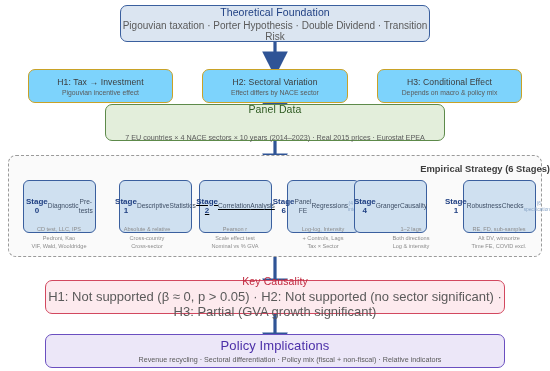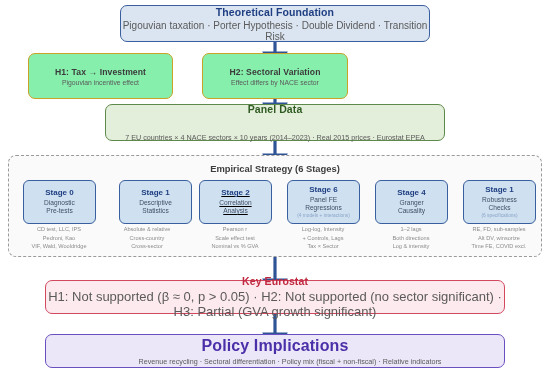--- a/index.html
+++ b/index.html
@@ -25,40 +25,40 @@
     position: absolute;
     box-sizing: border-box;
     border-radius: 7px;
     display: flex;
     flex-direction: column;
     align-items: center;
     justify-content: center;
     text-align: center;
   }
   .box-title {
-    font-weight: bold;
+    font-weight: normal;
     letter-spacing: .1px;
   }
   .box-sub {
     color: #5a5a5a;
   }
 
   
   .theory {
     left: 120px; top: 5px; width: 310px; height: 37px;
     background: #dbe5f1;
     border: 1.4px solid #3a5f9e;
   }
   .theory .box-title { font-size: 10.5px; color: #1f3f82; margin-bottom: 2px; }
   .theory .box-sub   { font-size: 10px; }
 
   
   .hyp {
-    top: 53px; height: 46px;
-    background: #86efac;
+    top: 69px; height: 34px;
+    background: #7dd3fc;
     border: 1.2px solid #c9a227;
   }
   .hyp .box-title { font-size: 8.6px; color: #3b3b3b; margin-bottom: 2px; }
   .hyp .box-sub   { font-size: 6.8px; }
   .hyp-1 { left: 28px;  width: 145px; }
   .hyp-2 { left: 202px; width: 146px; }
   .hyp-3 { left: 377px; width: 145px; }
 
   
   .panel {
@@ -74,38 +74,38 @@
     position: absolute;
     left: 8px; top: 155px; width: 534px; height: 102px;
     box-sizing: border-box;
     border: 1.3px dashed #9a9a9a;
     border-radius: 8px;
     background: #fafafa;
   }
   .strategy-title {
     position: absolute;
     left: 0; top: 8px; width: 100%;
-    text-align: center;
+    text-align: right;
     font-size: 9.4px;
     font-weight: bold;
     color: #3d3d3d;
   }
 
   
   .stage {
     position: absolute;
     top: 180px;
     width: 73px;
-    height: 44px;
+    height: 53px;
     box-sizing: border-box;
     background: #cfe0f0;
     border: 1.3px solid #3a5f9e;
     border-radius: 6px;
     display: flex;
-    flex-direction: column;
+    flex-direction: row;
     align-items: center;
     justify-content: center;
     text-align: center;
     padding: 1px 2px;
   }
   .stage .s-title {
     font-size: 8px;
     font-weight: bold;
     color: #1f3f82;
     line-height: 1.15;
@@ -119,21 +119,21 @@
   .stage .s-note {
     font-size: 4.8px;
     color: #8aa6c8;
     line-height: 1.2;
     margin-top: .5px;
   }
   .st0 { left: 23px; }
   .st1 { left: 111px; margin-left: 8px; }
   .st2 { left: 199px; text-decoration: underline; }
   .st3 { left: 287px; }
-  .st4 { left: 375px; text-align: center; }
+  .st4 { left: 354px; text-align: center; }
   .st5 { left: 463px; }
 
   
   .caption {
     position: absolute;
     top: 225px;
     width: 86px;
     text-align: center;
     font-size: 5.6px;
     color: #8c8c8c;
@@ -154,21 +154,21 @@
   }
   .findings .box-title { font-size: 10.5px; color: #c0293f; margin-bottom: 2px; }
   .findings .box-sub   { font-size: 13px; }
 
   
   .policy {
     left: 45px; top: 334px; width: 460px; height: 34px;
     background: #ece7f8;
     border: 1.3px solid #6a4fc0;
   }
-  .policy .box-title { font-size: 16px; color: #4b2fa8; margin-bottom: 2px; }
+  .policy .box-title { font-size: 13px; color: #4b2fa8; margin-bottom: 2px; }
   .policy .box-sub   { font-size: 7.2px; padding-left: 30px; }
 </style>
 </head>
 <body>
 
 <div class="canvas">
 
   <svg class="arrow-layer" width="550" height="371" style="position:absolute;left:0;top:0;">
     <defs>
       <marker id="ah" markerWidth="7" markerHeight="7" refX="1" refY="3.5" orient="auto">
@@ -202,20 +202,24 @@
   </div>
 
   <div class="box hyp hyp-1">
     <div class="box-title">H1: Tax → Investment</div>
     <div class="box-sub">Pigouvian incentive effect</div>
   </div>
   <div class="box hyp hyp-2">
     <div class="box-title">H2: Sectoral Variation</div>
     <div class="box-sub">Effect differs by NACE sector</div>
   </div>
+  <div class="box hyp hyp-3">
+    <div class="box-title">H3: Conditional Effect</div>
+    <div class="box-sub">Depends on macro &amp; policy mix</div>
+  </div>
 
   <div class="box panel">
     <div class="box-title">Panel Data</div>
     <div class="box-sub">7 EU countries × 4 NACE sectors × 10 years (2014–2023) · Real 2015 prices · Eurostat EPEA</div>
   </div>
 
   <div class="strategy"></div>
   <div class="strategy-title" style="position:absolute;left:0;top:163px;width:550px;">Empirical Strategy (6 Stages)</div>
 
   <div class="stage st0">
@@ -280,21 +284,21 @@
     <div>Both directions</div>
     <div>Log &amp; intensity</div>
   </div>
   <div class="caption cap5">
     <div>RE, FD, sub-samples</div>
     <div>Alt DV, winsorize</div>
     <div>Time FE, COVID excl.</div>
   </div>
 
   <div class="box findings">
-    <div class="box-title">Key Eurostat</div>
+    <div class="box-title">Key Causality</div>
     <div class="box-sub">H1: Not supported (β ≈ 0, p &gt; 0.05) · H2: Not supported (no sector significant) · H3: Partial (GVA growth significant)</div>
   </div>
 
   <div class="box policy">
     <div class="box-title">Policy Implications</div>
     <div class="box-sub">Revenue recycling · Sectoral differentiation · Policy mix (fiscal + non-fiscal) · Relative indicators</div>
   </div>
 
 </div>
 

